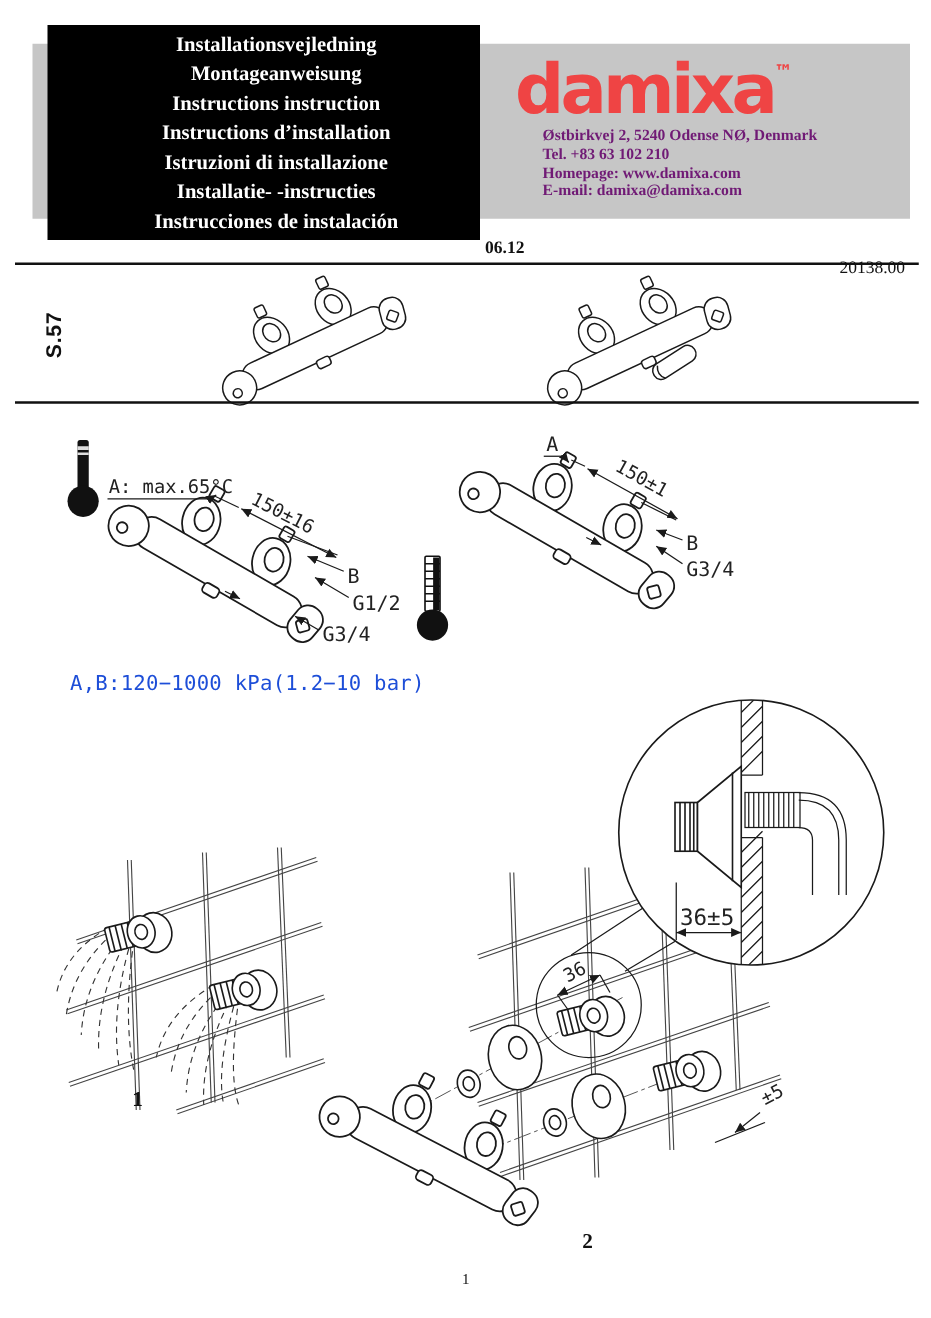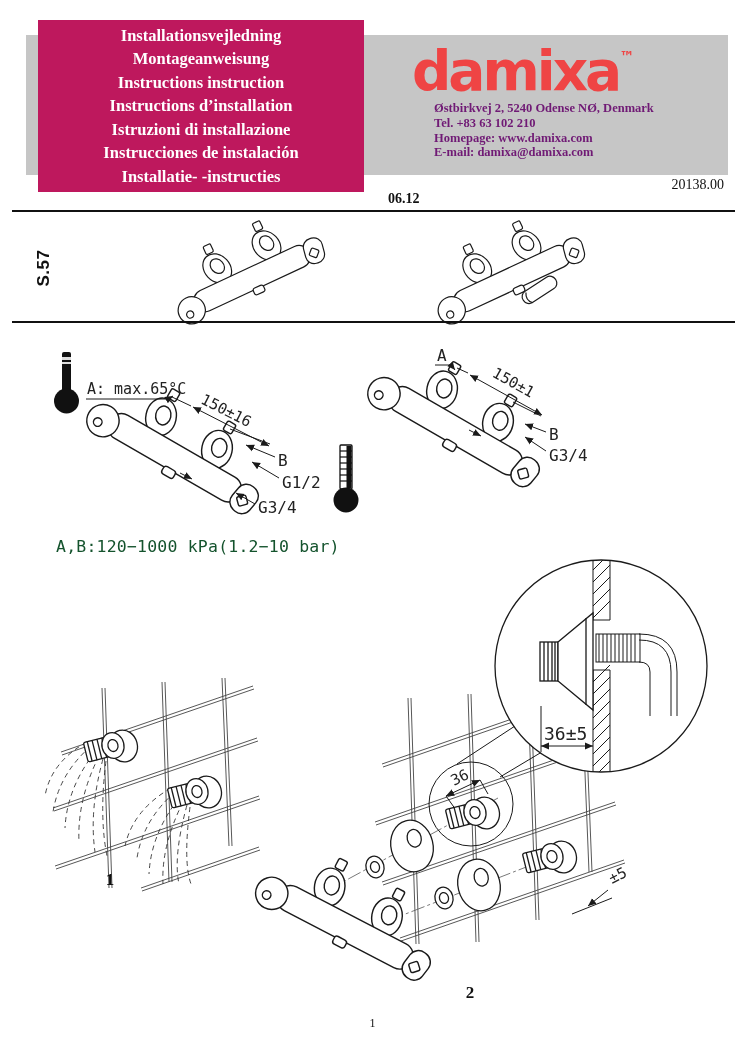--- a/index.html
+++ b/index.html
@@ -1,33 +1,33 @@
 <!DOCTYPE html>
 <html><head>
 <meta charset="utf-8">
 <style>
   html,body{margin:0;padding:0;background:#fff;}
   .page{position:relative;width:745px;height:1054px;background:#ffffff;overflow:hidden;
         font-family:"Liberation Serif",serif;color:#111;}
   .abs{position:absolute;}
   .grey-band{left:26px;top:35px;width:702px;height:140px;background:#c6c6c6;}
-  .black-box{left:38px;top:20px;width:326px;height:172px;background:#be185d;color:#fff;
+  .black-box{left:38px;top:20px;width:326px;height:172px;background:#000000;color:#fff;
              display:flex;flex-direction:column;justify-content:center;text-align:center;
-             font-weight:700;font-size:16.5px;line-height:23.4px;font-family:"Liberation Serif",serif;}
+             font-weight:700;font-size:16.5px;line-height:23.4px;font-family:"Liberation Serif",serif;padding-left:20px;}
   .brand{left:412px;top:44px;width:280px;font-family:"DejaVu Sans",sans-serif;font-weight:800;
          font-size:55px;letter-spacing:-3px;line-height:1;color:#ef4444;}
   .brand .tm{font-size:15px;letter-spacing:0;vertical-align:28px;font-weight:700;}
   .addr{left:434px;top:101px;font-weight:700;font-size:12.5px;line-height:14.8px;color:#701a75;}
   .date{left:388px;top:191px;font-size:14px;font-weight:bold;}
-  .docnum{left:618px;top:177px;width:106px;text-align:right;font-size:14px;}
+  .docnum{left:618px;top:207px;width:106px;text-align:right;font-size:14px;}
   .rule{left:12px;width:723px;height:2px;background:#111;}
   .series{left:14px;top:258px;width:60px;height:20px;transform:rotate(-90deg);
           font-family:"Liberation Sans","DejaVu Sans",sans-serif;font-weight:700;font-size:17px;
           text-align:center;letter-spacing:0.5px;}
-  .cadtext{font-family:"DejaVu Sans Mono",monospace;color:#14532d;}
+  .cadtext{font-family:"DejaVu Sans Mono",monospace;color:#1d4ed8;}
   .pressure{left:56px;top:537px;font-size:16.5px;letter-spacing:0.2px;}
   .figlabel{font-family:"Liberation Serif",serif;font-weight:700;font-size:17px;}
   .pagenum{left:0;top:1016px;width:745px;text-align:center;font-size:12px;}
   svg.fig{position:absolute;overflow:visible;}
   svg text{font-family:"DejaVu Sans Mono",monospace;fill:#222;stroke:none;}
   .thin{stroke:#1a1a1a;stroke-width:1;fill:none;}
 </style>
 </head>
 <body>
 
@@ -88,22 +88,22 @@
     </defs>
   </svg>
 
   <div class="abs grey-band"></div>
   <div class="abs black-box">
     <div>Installationsvejledning</div>
     <div>Montageanweisung</div>
     <div>Instructions instruction</div>
     <div>Instructions d’installation</div>
     <div>Istruzioni di installazione</div>
+    <div>Installatie- -instructies</div>
     <div>Instrucciones de instalación</div>
-    <div>Installatie- -instructies</div>
   </div>
   <div class="abs brand"><span>damixa</span><span class="tm">™</span></div>
   <div class="abs addr">
     <div>Østbirkvej 2, 5240 Odense NØ, Denmark</div>
     <div>Tel. +83 63 102 210</div>
     <div>Homepage: www.damixa.com</div>
     <div>E-mail: damixa@damixa.com</div>
   </div>
   <div class="abs date">06.12</div>
   <div class="abs docnum">20138.00</div>

